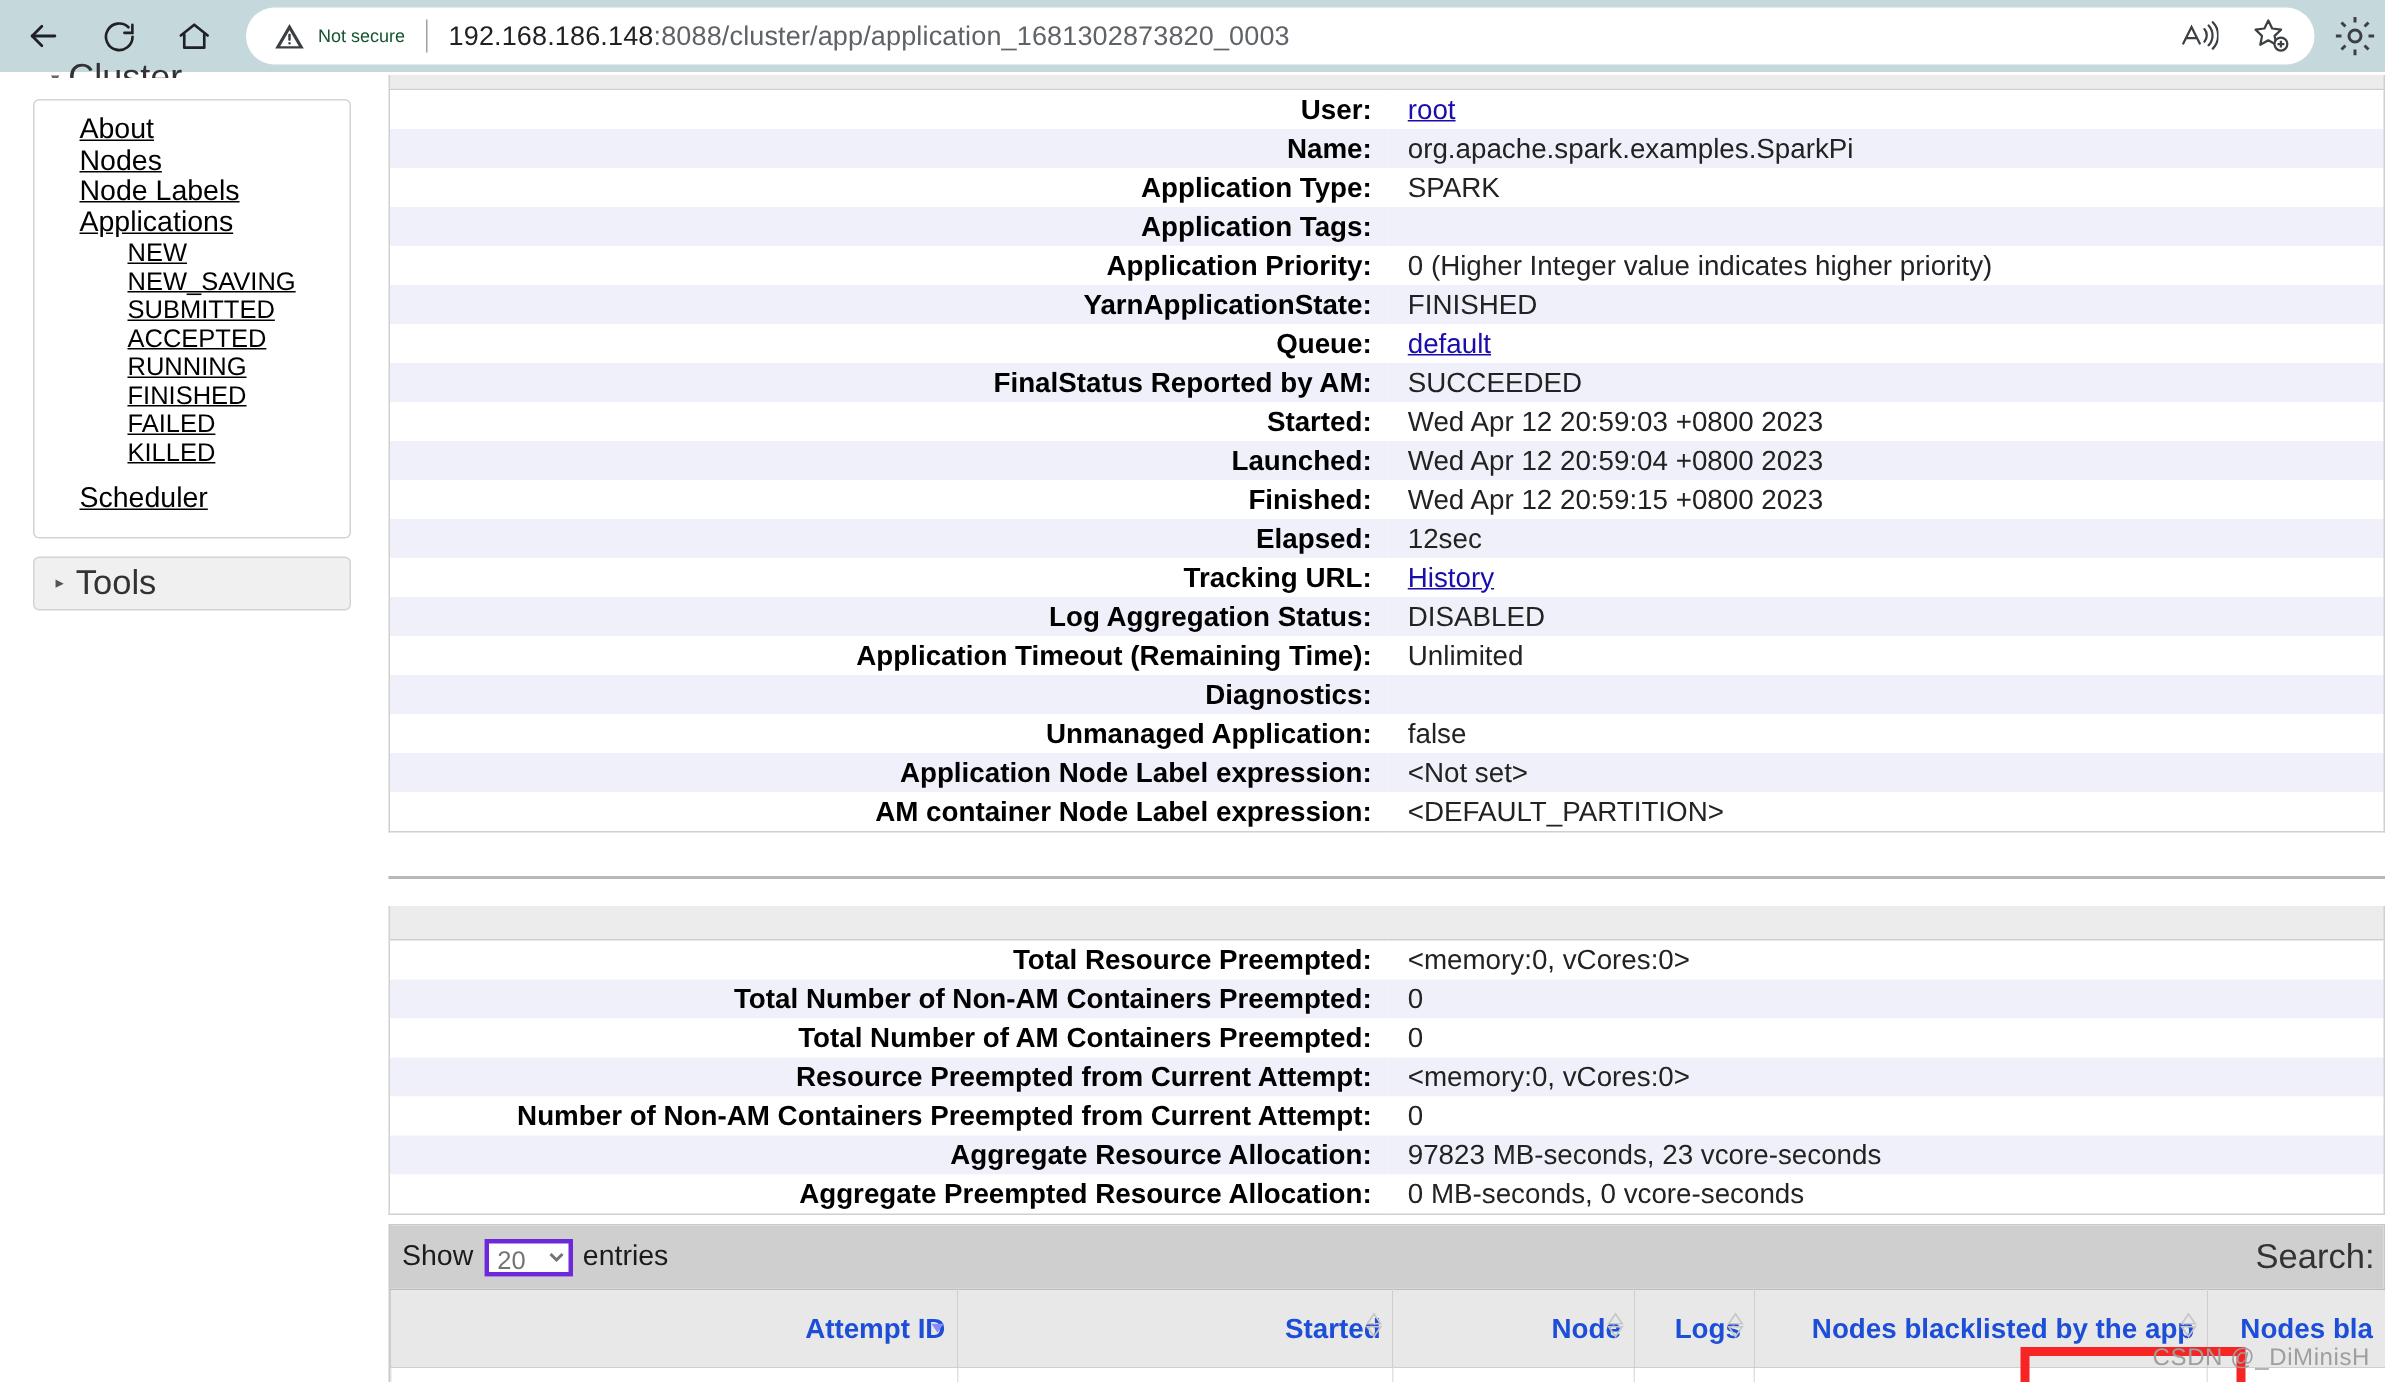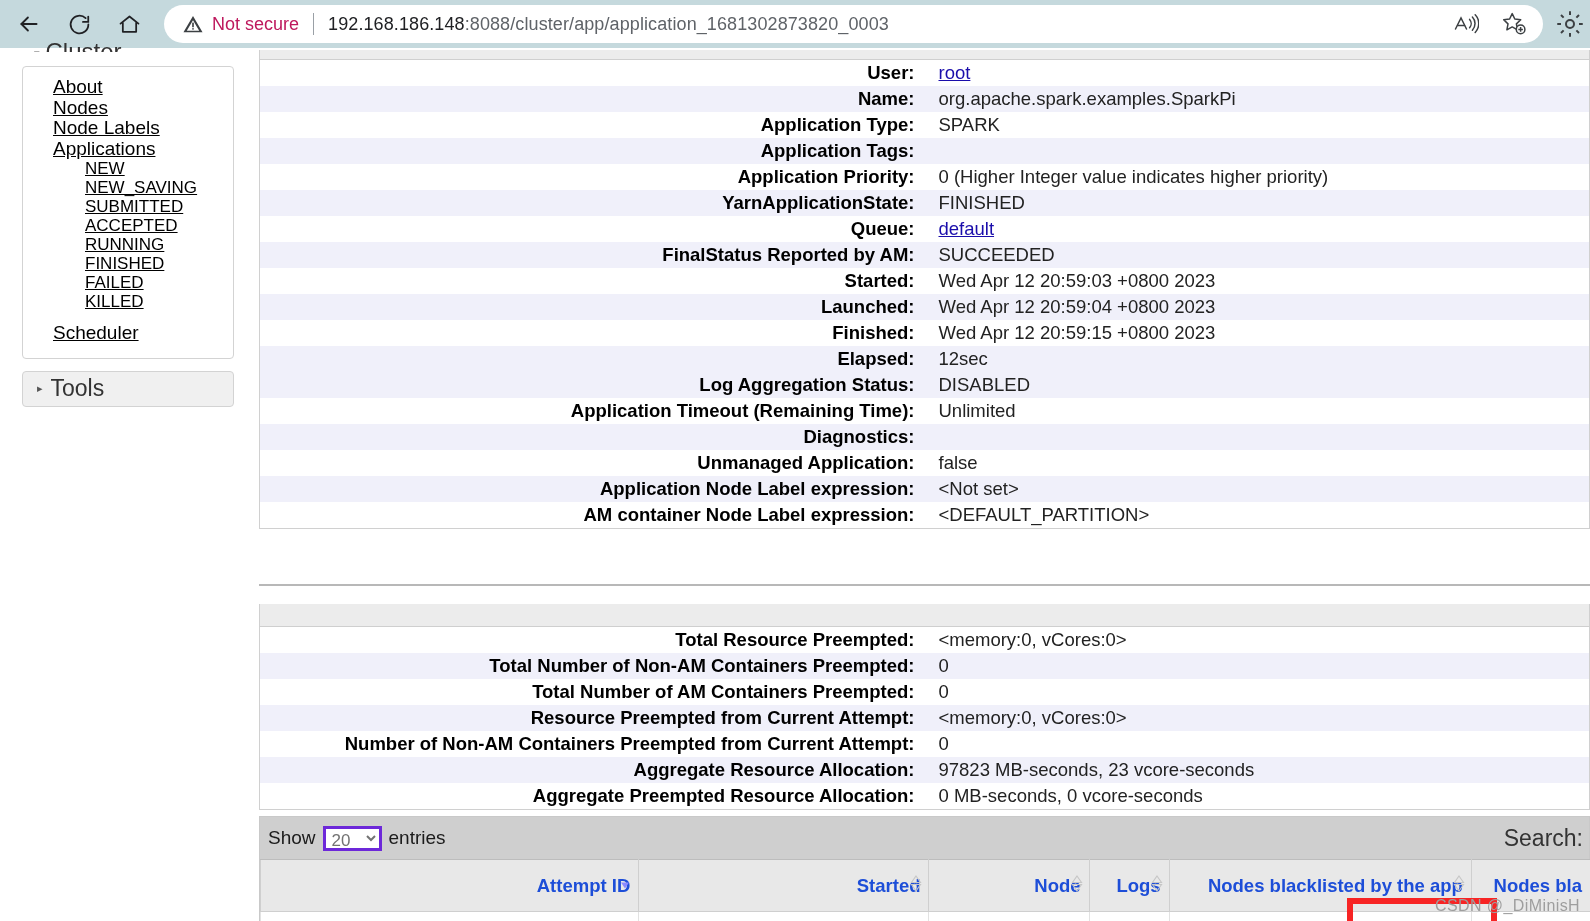--- a/index.html
+++ b/index.html
@@ -37,21 +37,21 @@
     border-radius: 19px;
     display: flex; align-items: center;
     padding: 0 16px 0 18px;
   }
   #not-secure-group {
     display: flex; align-items: center; gap: 8px;
     flex: 0 0 auto;
   }
   #warning-icon { display: block; }
   #not-secure-text {
-    font-size: 18px; color: #be185d;
+    font-size: 12px; color: #14532d;
     white-space: nowrap;
   }
   #omni-divider {
     width: 1px; height: 22px;
     background: #9aa0a6;
     margin: 0 14px;
     flex: 0 0 auto;
   }
   #url-text {
     font-size: 18px; color: #202124;
@@ -410,20 +410,24 @@
             <td class="k">Launched:</td>
             <td class="v">Wed Apr 12 20:59:04 +0800 2023</td>
           </tr>
       <tr class="odd">
             <td class="k">Finished:</td>
             <td class="v">Wed Apr 12 20:59:15 +0800 2023</td>
           </tr>
       <tr class="even">
             <td class="k">Elapsed:</td>
             <td class="v">12sec</td>
+          </tr>
+      <tr class="odd">
+            <td class="k">Tracking URL:</td>
+            <td class="v"><a>History</a></td>
           </tr>
       <tr class="even">
             <td class="k">Log Aggregation Status:</td>
             <td class="v">DISABLED</td>
           </tr>
       <tr class="odd">
             <td class="k">Application Timeout (Remaining Time):</td>
             <td class="v">Unlimited</td>
           </tr>
       <tr class="even">

